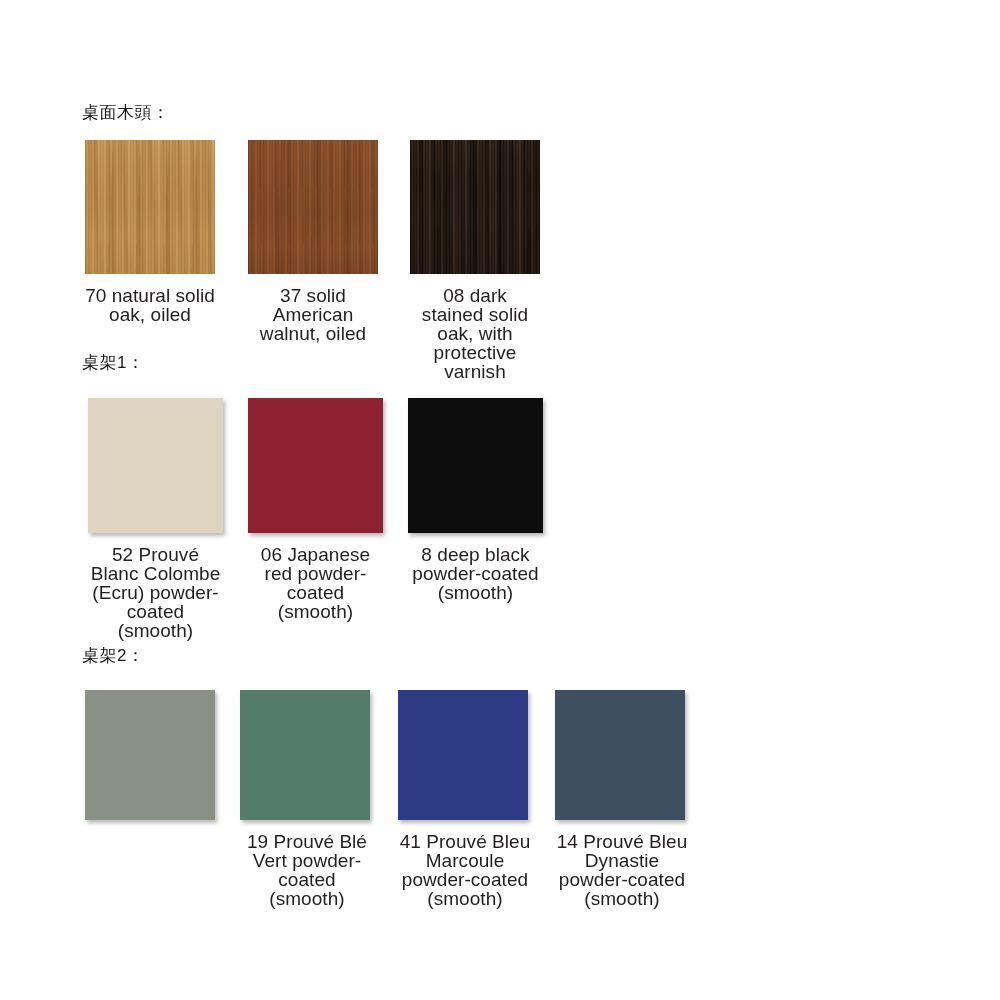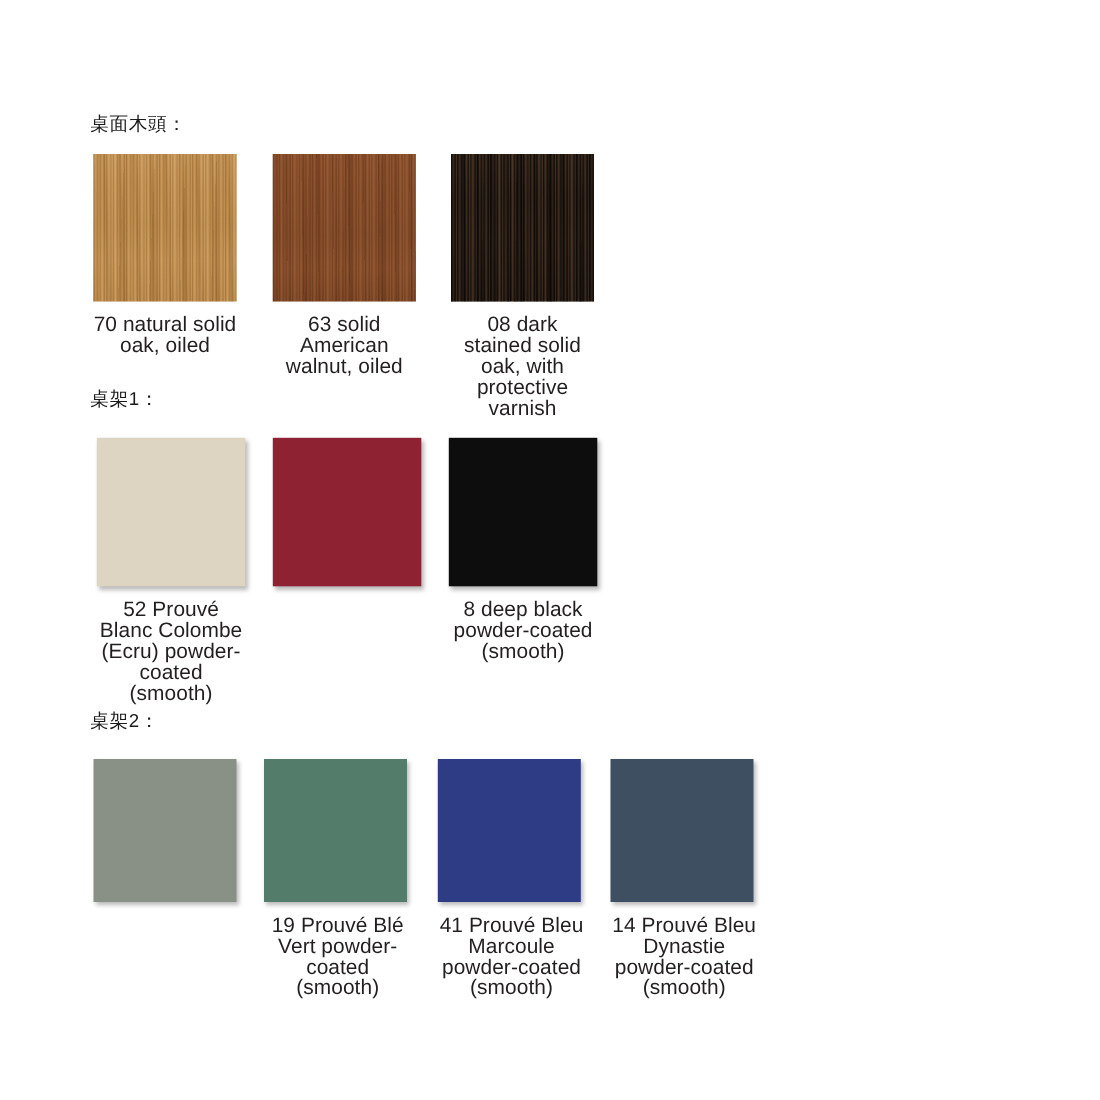--- a/index.html
+++ b/index.html
@@ -183,40 +183,41 @@
 
   <div class="swatch-group" id="group-1">
 
     <div class="swatch-item" style="left:75px; width:130px;">
       <div class="swatch-chip wood wood-oak"></div>
       <div class="swatch-caption">70 natural solid oak, oiled</div>
     </div>
 
     <div class="swatch-item" style="left:238px; width:130px;">
       <div class="swatch-chip wood wood-walnut"></div>
-      <div class="swatch-caption">63 solid American walnut, oiled</div>
+      <div class="swatch-caption">37 solid American walnut, oiled</div>
     </div>
 
     <div class="swatch-item" style="left:400px; width:130px;">
       <div class="swatch-chip wood wood-dark-oak"></div>
       <div class="swatch-caption">08 dark stained solid oak, with protective varnish</div>
     </div>
   </div>
 
   <div class="section-heading" id="heading-2">桌架1：</div>
 
   <div class="swatch-group" id="group-2">
 
     <div class="swatch-item" style="left:78px; width:135px;">
       <div class="swatch-chip solid" style="background-color:#ddd5c1;"></div>
       <div class="swatch-caption">52 Prouvé Blanc Colombe (Ecru) powder-coated (smooth)</div>
     </div>
 
     <div class="swatch-item" style="left:238px; width:135px;">
       <div class="swatch-chip solid" style="background-color:#8e2233;"></div>
+      <div class="swatch-caption">06 Japanese red powder-coated (smooth)</div>
     </div>
 
     <div class="swatch-item" style="left:398px; width:135px;">
       <div class="swatch-chip solid" style="background-color:#0d0d0d;"></div>
       <div class="swatch-caption">8 deep black powder-coated (smooth)</div>
     </div>
   </div>
 
   <div class="section-heading" id="heading-3">桌架2：</div>
 

